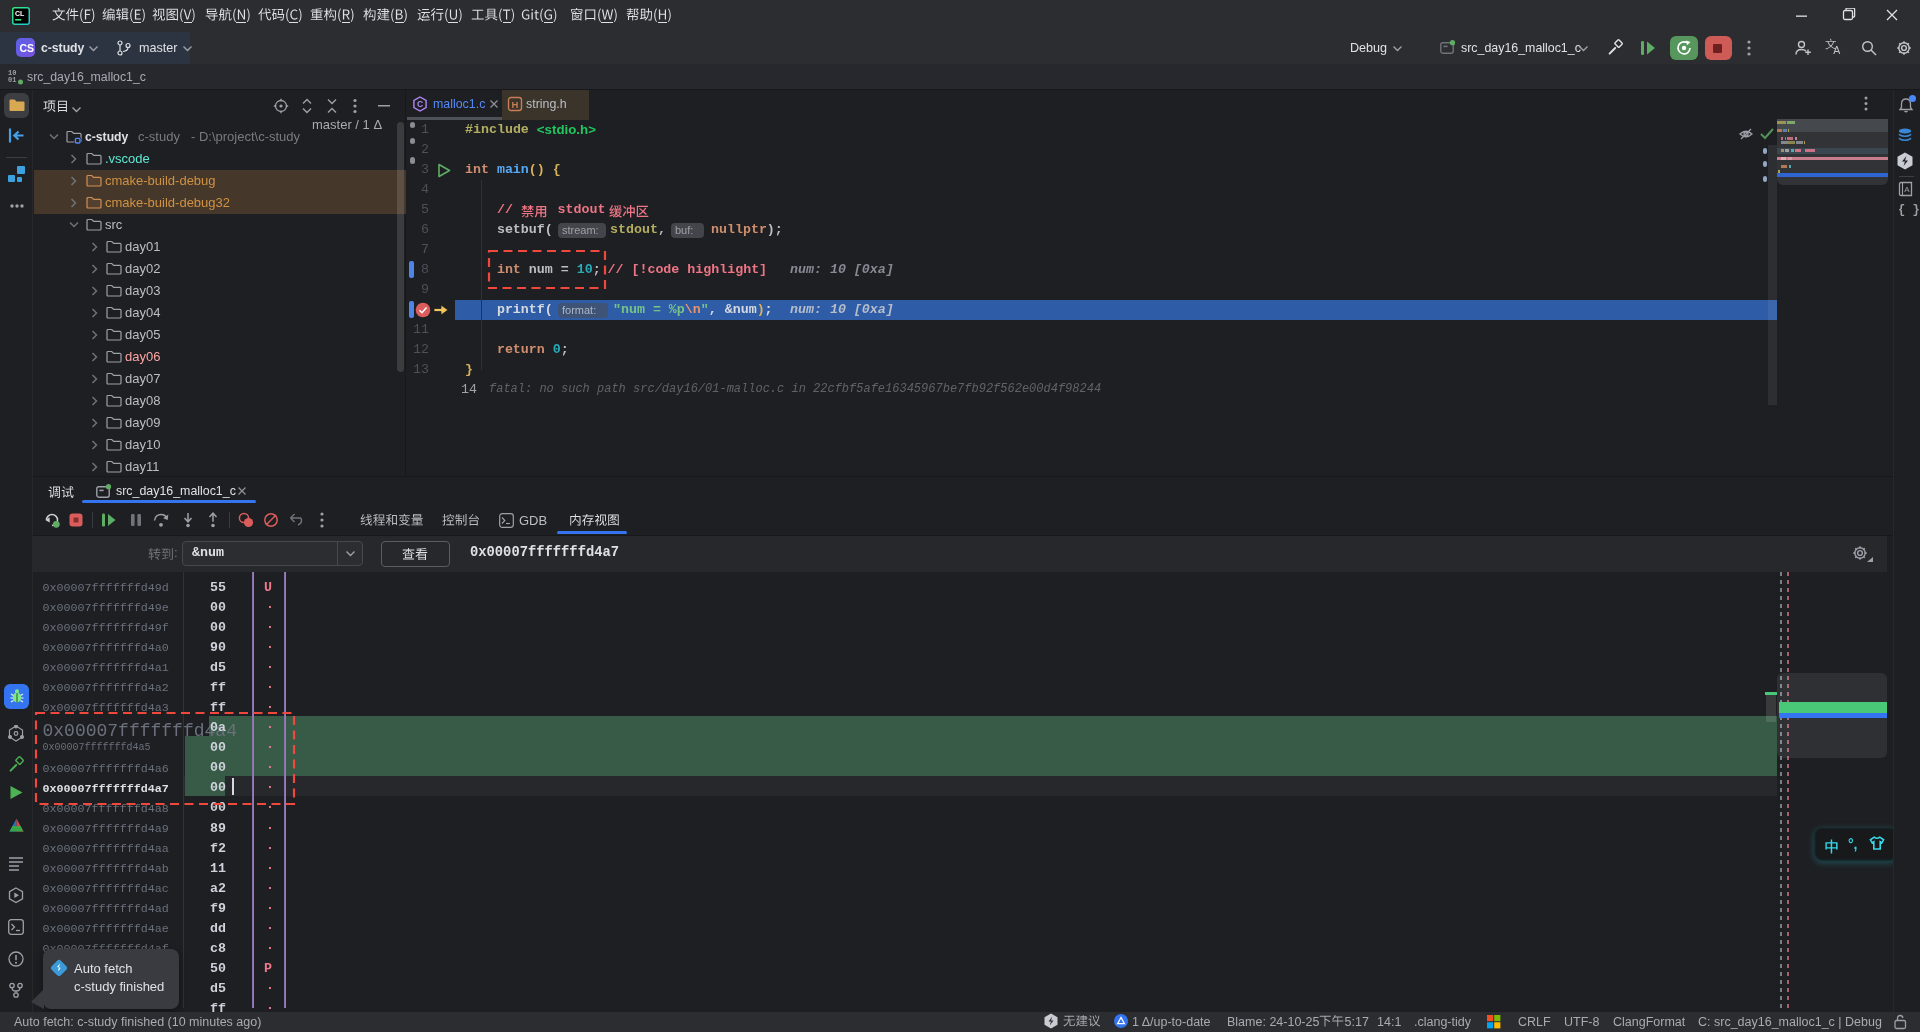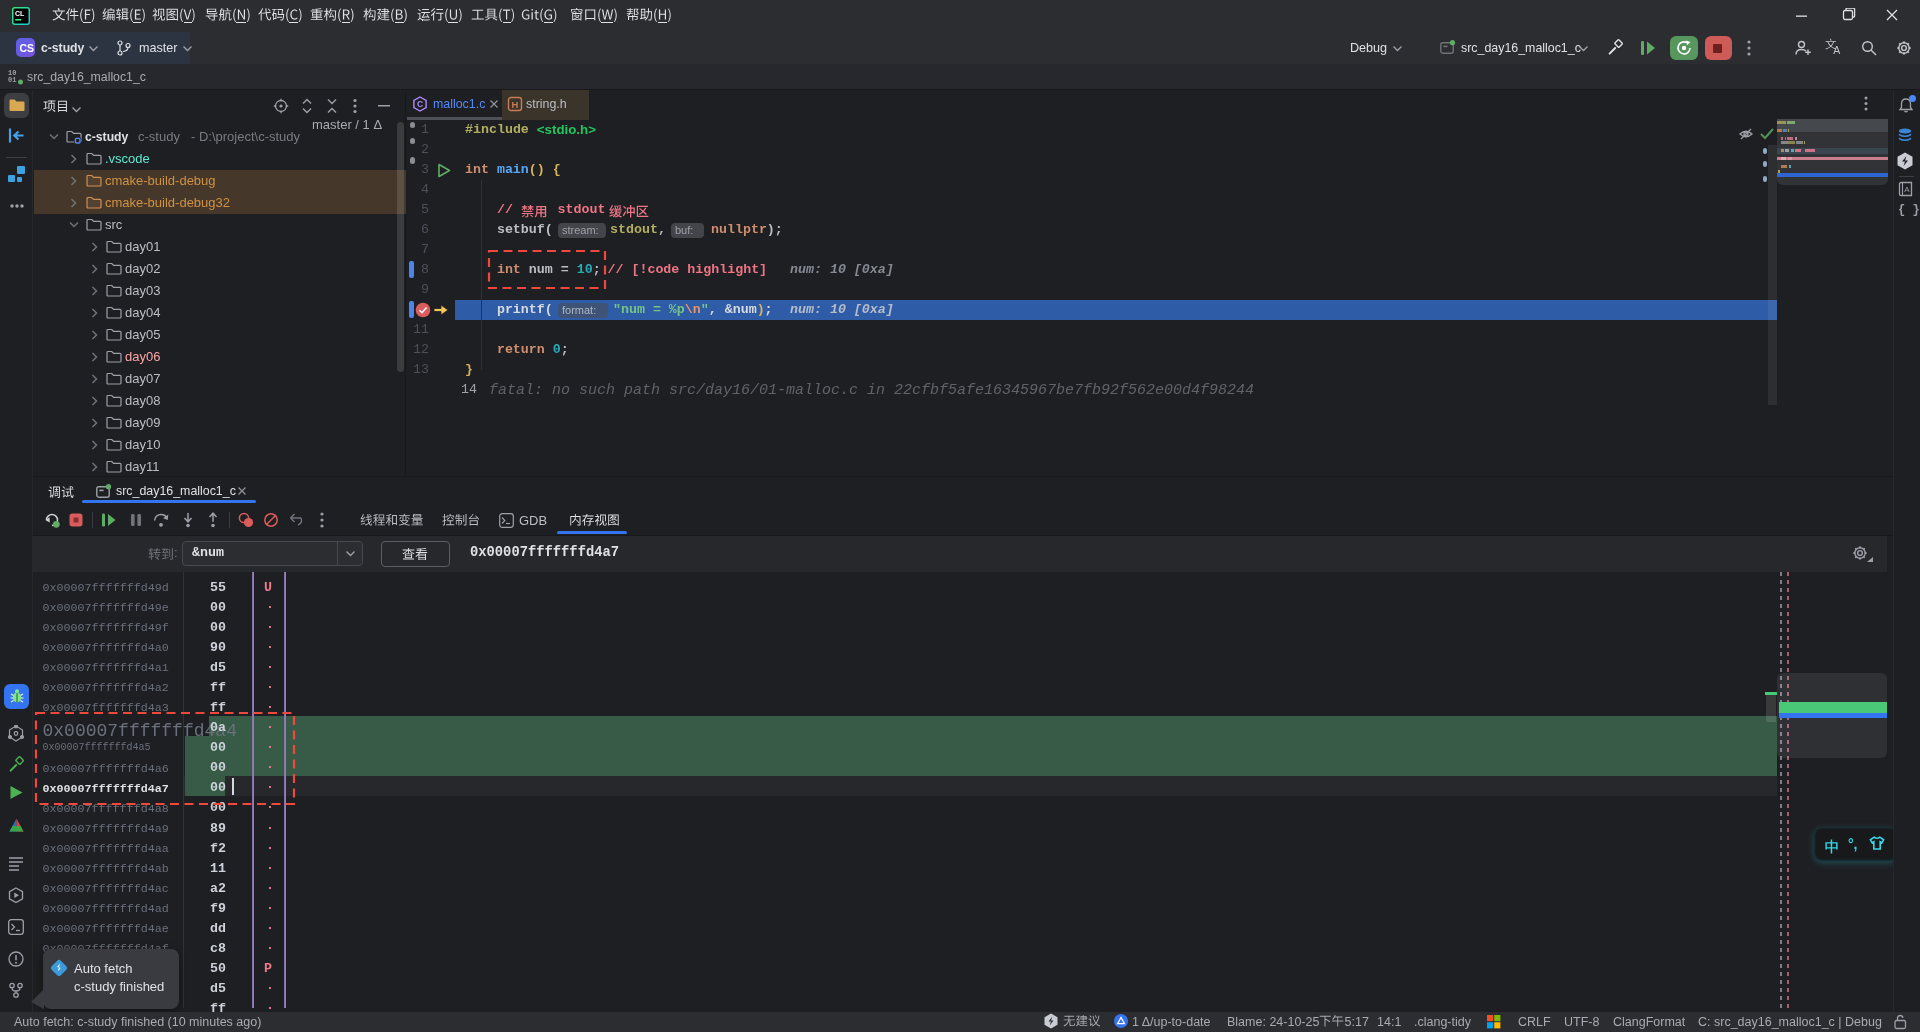--- a/index.html
+++ b/index.html
@@ -473,21 +473,21 @@
 <div style="position:absolute;left:700.78px;top:302.2px;font-family:'Liberation Mono',monospace;font-size:13.3px;color:#77c387;font-weight:bold;font-style:normal;white-space:pre;">"</div>
 <div style="position:absolute;left:708.76px;top:302.2px;font-family:'Liberation Mono',monospace;font-size:13.3px;color:#d6d9df;font-weight:bold;font-style:normal;white-space:pre;">, </div>
 <div style="position:absolute;left:724.72px;top:302.2px;font-family:'Liberation Mono',monospace;font-size:13.3px;color:#d6d9df;font-weight:bold;font-style:normal;white-space:pre;">&amp;num</div>
 <div style="position:absolute;left:756.64px;top:302.2px;font-family:'Liberation Mono',monospace;font-size:13.3px;color:#d8b359;font-weight:bold;font-style:normal;white-space:pre;">)</div>
 <div style="position:absolute;left:764.62px;top:302.2px;font-family:'Liberation Mono',monospace;font-size:13.3px;color:#d6d9df;font-weight:bold;font-style:normal;white-space:pre;">;</div>
 <div style="position:absolute;left:790px;top:302.2px;font-family:'Liberation Mono',monospace;font-size:13.3px;color:#b6bdca;font-weight:bold;font-style:italic;white-space:pre;">num: 10 [0xa]</div>
 <div style="position:absolute;left:496.92px;top:342.2px;font-family:'Liberation Mono',monospace;font-size:13.3px;color:#cf8e6d;font-weight:bold;font-style:normal;white-space:pre;">return</div>
 <div style="position:absolute;left:552.78px;top:342.2px;font-family:'Liberation Mono',monospace;font-size:13.3px;color:#2aacb8;font-weight:bold;font-style:normal;white-space:pre;">0</div>
 <div style="position:absolute;left:560.76px;top:342.2px;font-family:'Liberation Mono',monospace;font-size:13.3px;color:#bcbec4;font-weight:bold;font-style:normal;white-space:pre;">;</div>
 <div style="position:absolute;left:465px;top:362.2px;font-family:'Liberation Mono',monospace;font-size:13.3px;color:#d8b359;font-weight:bold;font-style:normal;white-space:pre;">}</div>
-<div style="position:absolute;left:489px;top:382.2px;font-family:'Liberation Mono',monospace;font-size:15px;color:#5f6368;font-weight:normal;font-style:italic;white-space:pre;">fatal: no such path src/day16/01-malloc.c in 22cfbf5afe16345967be7fb92f562e00d4f98244</div>
+<div style="position:absolute;left:489px;top:382.2px;font-family:'Liberation Mono',monospace;font-size:12px;color:#5f6368;font-weight:normal;font-style:italic;white-space:pre;">fatal: no such path src/day16/01-malloc.c in 22cfbf5afe16345967be7fb92f562e00d4f98244</div>
 <svg style="position:absolute;left:1739px;top:127px;" width="14" height="14" viewBox="0 0 14 14">
       <g stroke="#9da0a8" stroke-width="1.3" fill="none">
         <path d="M1 7 Q7 1.5 13 7 Q7 12.5 1 7 Z"></path>
         <circle cx="7" cy="7" r="2"></circle>
         <path d="M2 12 L12 2"></path>
       </g>
     </svg>
 <svg style="position:absolute;left:1759px;top:126px;" width="16" height="15" viewBox="0 0 16 15">
       <path d="M2 8 L6 12 L14 3" stroke="#549159" stroke-width="2" fill="none"></path>
     </svg>

